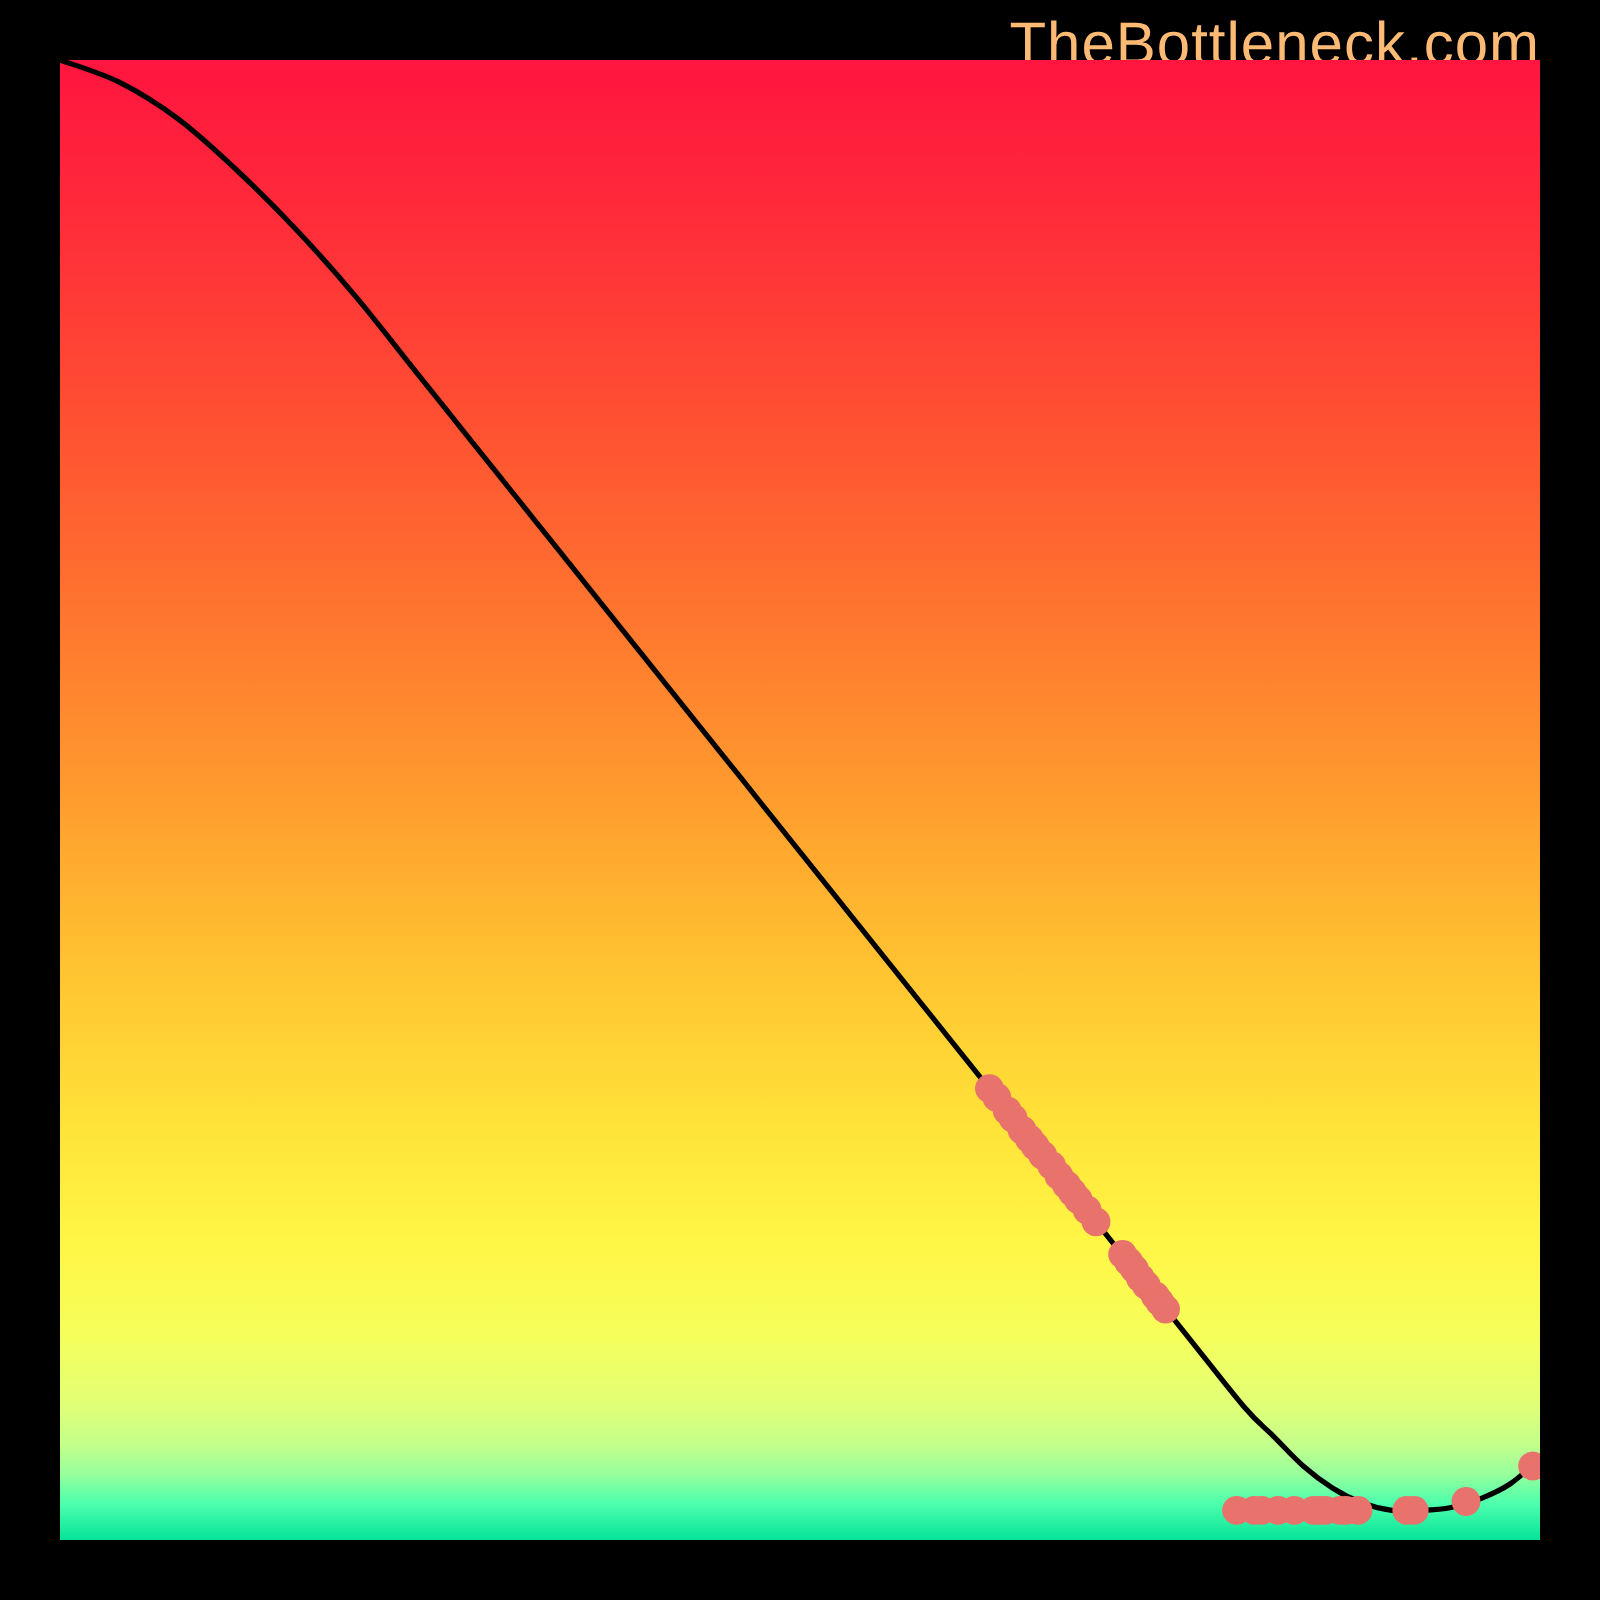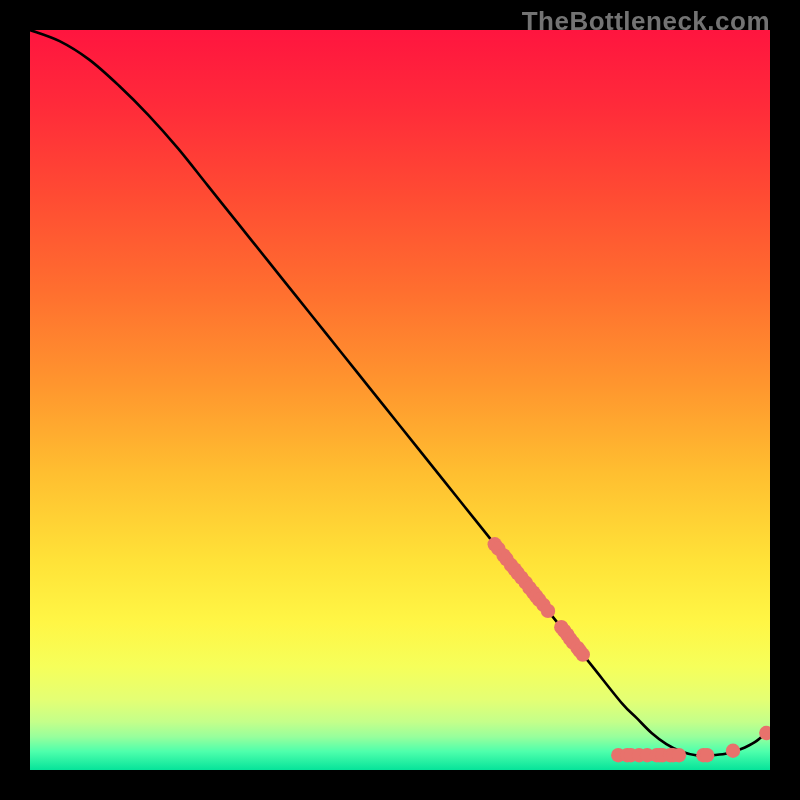--- a/index.html
+++ b/index.html
@@ -22,23 +22,23 @@
     left: 30px;
     top: 30px;
     width: 740px;
     height: 740px;
     overflow: hidden;
   }
   .watermark {
     position: absolute;
     top: 6px;
     right: 30px;
-    color: #737373;
-    font-size: 26px;
-    font-weight: 700;
+    color: #fdba74;
+    font-size: 30px;
+    font-weight: 400;
     letter-spacing: 0.5px;
     user-select: none;
   }
   svg { display: block; }
 </style>
 </head>
 <body>
 
 <div class="stage">
 

